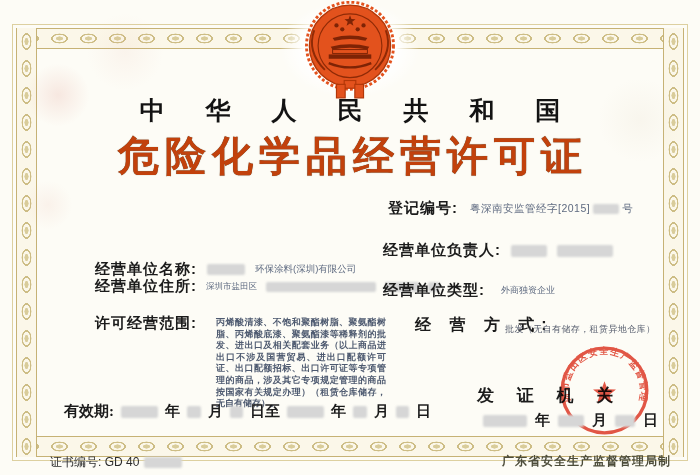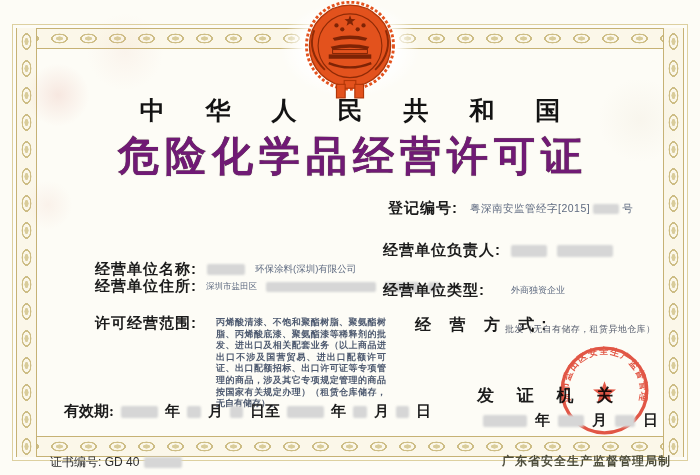--- a/index.html
+++ b/index.html
@@ -27,35 +27,35 @@
   .band.top{top:28px;} .band.bottom{bottom:18px;}
   .band.left{left:16px;} .band.right{right:16px;}
   
   .halo{position:absolute;left:280px;top:0;width:140px;height:98px;
     background:radial-gradient(closest-side,#fff 65%,rgba(255,255,255,0));}
   .emblem{position:absolute;left:292px;top:1px;width:116px;height:101px;}
   
   .country{position:absolute;left:0;right:0;top:94px;text-align:center;font-size:25px;font-weight:900;
     letter-spacing:17px;text-indent:17px;color:#131313;}
   .maintitle{position:absolute;left:0;right:0;top:129px;text-align:center;font-size:41px;font-weight:900;
-    letter-spacing:6px;text-indent:6px;color:#701a75;text-shadow:0 0 .7px #3b3520;}
+    letter-spacing:6px;text-indent:6px;color:#c2410c;text-shadow:0 0 .7px #3b3520;}
   
   .lbl{font-weight:900;font-size:15px;color:#1b1b1b;letter-spacing:1px;white-space:nowrap;}
   .val{color:#5e6a80;}
   .row{position:absolute;display:flex;align-items:center;}
   .rx{display:inline-block;background:#d6d6d6;border-radius:2px;filter:blur(.8px);
       height:12px;vertical-align:-1px;}
   .reg{top:199px;left:388px;gap:12px;}
   .reg .val{font-size:10.5px;letter-spacing:.5px;white-space:nowrap;display:flex;align-items:center;gap:3px;}
   .r-name{top:238px;left:95px;gap:10px;margin-top:22px;}
   .r-name .val{font-size:9.5px;white-space:nowrap;}
   .r-mgr{top:241px;left:383px;gap:10px;}
   .r-addr{top:277px;left:95px;gap:9px;}
   .r-addr .val{font-size:8.5px;white-space:nowrap;}
-  .r-type{top:281px;left:383px;gap:26px;}
+  .r-type{top:281px;left:383px;gap:16px;}
   .r-type .val{font-size:9px;white-space:nowrap;}
   .scope-lbl{position:absolute;top:314px;left:95px;}
   .scope{position:absolute;top:317px;left:216px;width:170px;font-size:9px;line-height:11.6px;
     color:#4e5a70;text-align:justify;font-weight:bold;}
   .mode-lbl{position:absolute;top:315px;left:383px;font-size:16px;letter-spacing:7px;padding-left:32px;}
   .mode-val{position:absolute;top:323px;left:505px;font-size:9px;color:#565d6d;
     letter-spacing:.4px;white-space:nowrap;}
   .issuer{position:absolute;top:384px;left:477px;font-size:17px;letter-spacing:9px;}
   .issue-date{top:411px;left:483px;gap:8px;font-weight:900;font-size:15px;color:#1b1b1b;}
   .validity{top:402px;left:64px;gap:7px;font-weight:900;font-size:15px;color:#1b1b1b;font-family:Liberation Serif, serif;}

